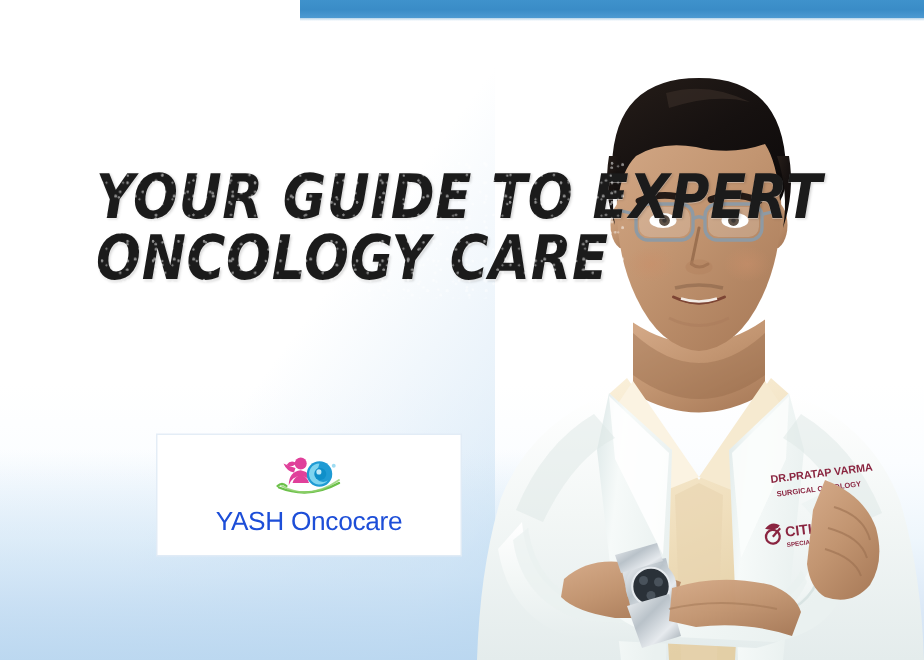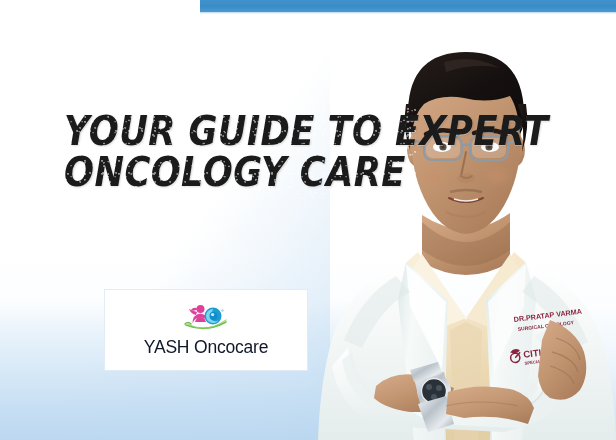--- a/index.html
+++ b/index.html
@@ -130,21 +130,21 @@
   }
   .logo-mark {
     width: 54px;
     height: 34px;
     margin-bottom: 1px;
   }
   .logo-word {
     font-family: "Liberation Sans", sans-serif;
     font-size: 17.5px;
     font-weight: 400;
-    color: #0f172a;
+    color: #1d4ed8;
     letter-spacing: -0.2px;
     white-space: nowrap;
   }
 
   
   .doctor {
     position: absolute;
     left: 318px;
     top: 0;
     width: 298px;

